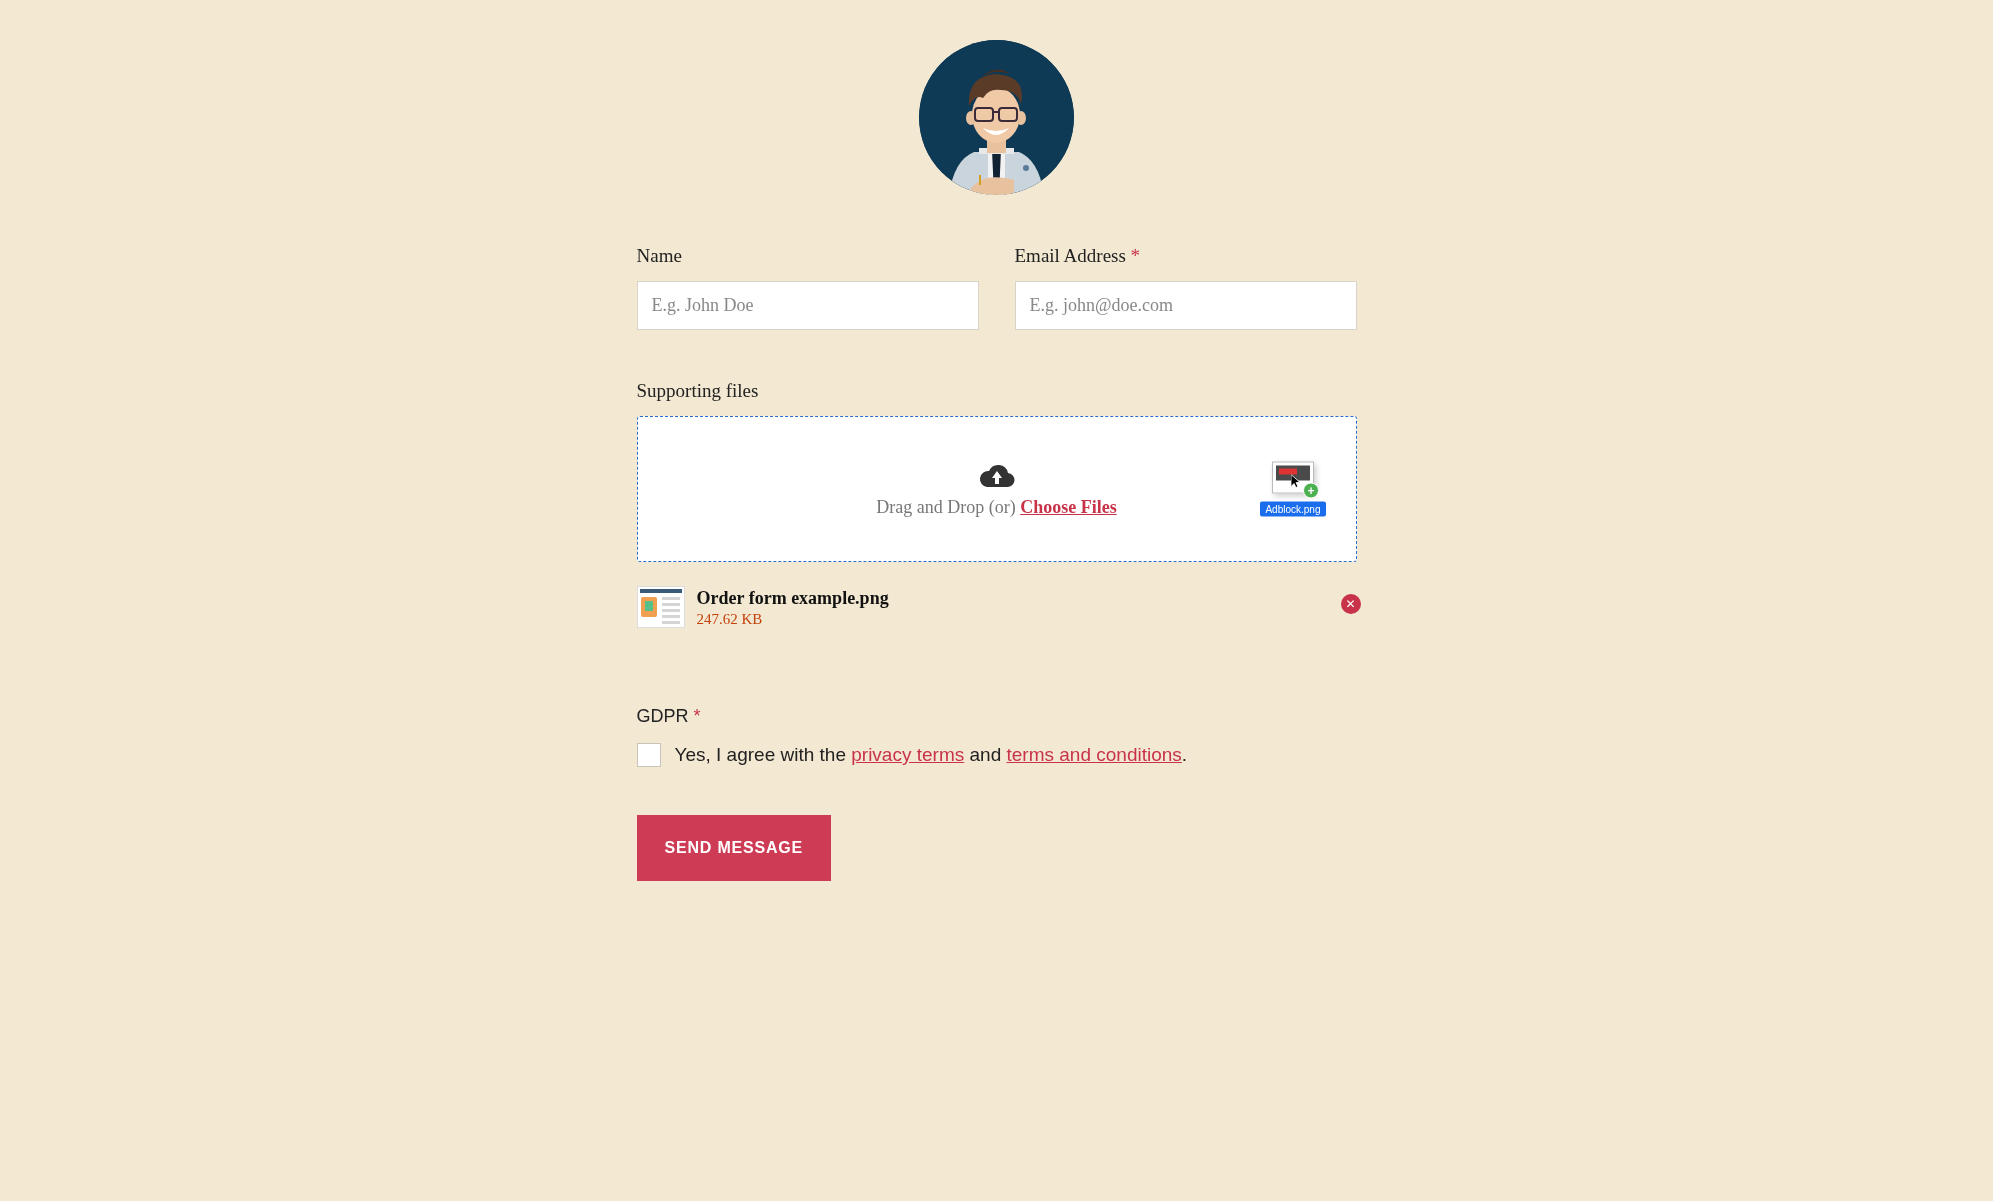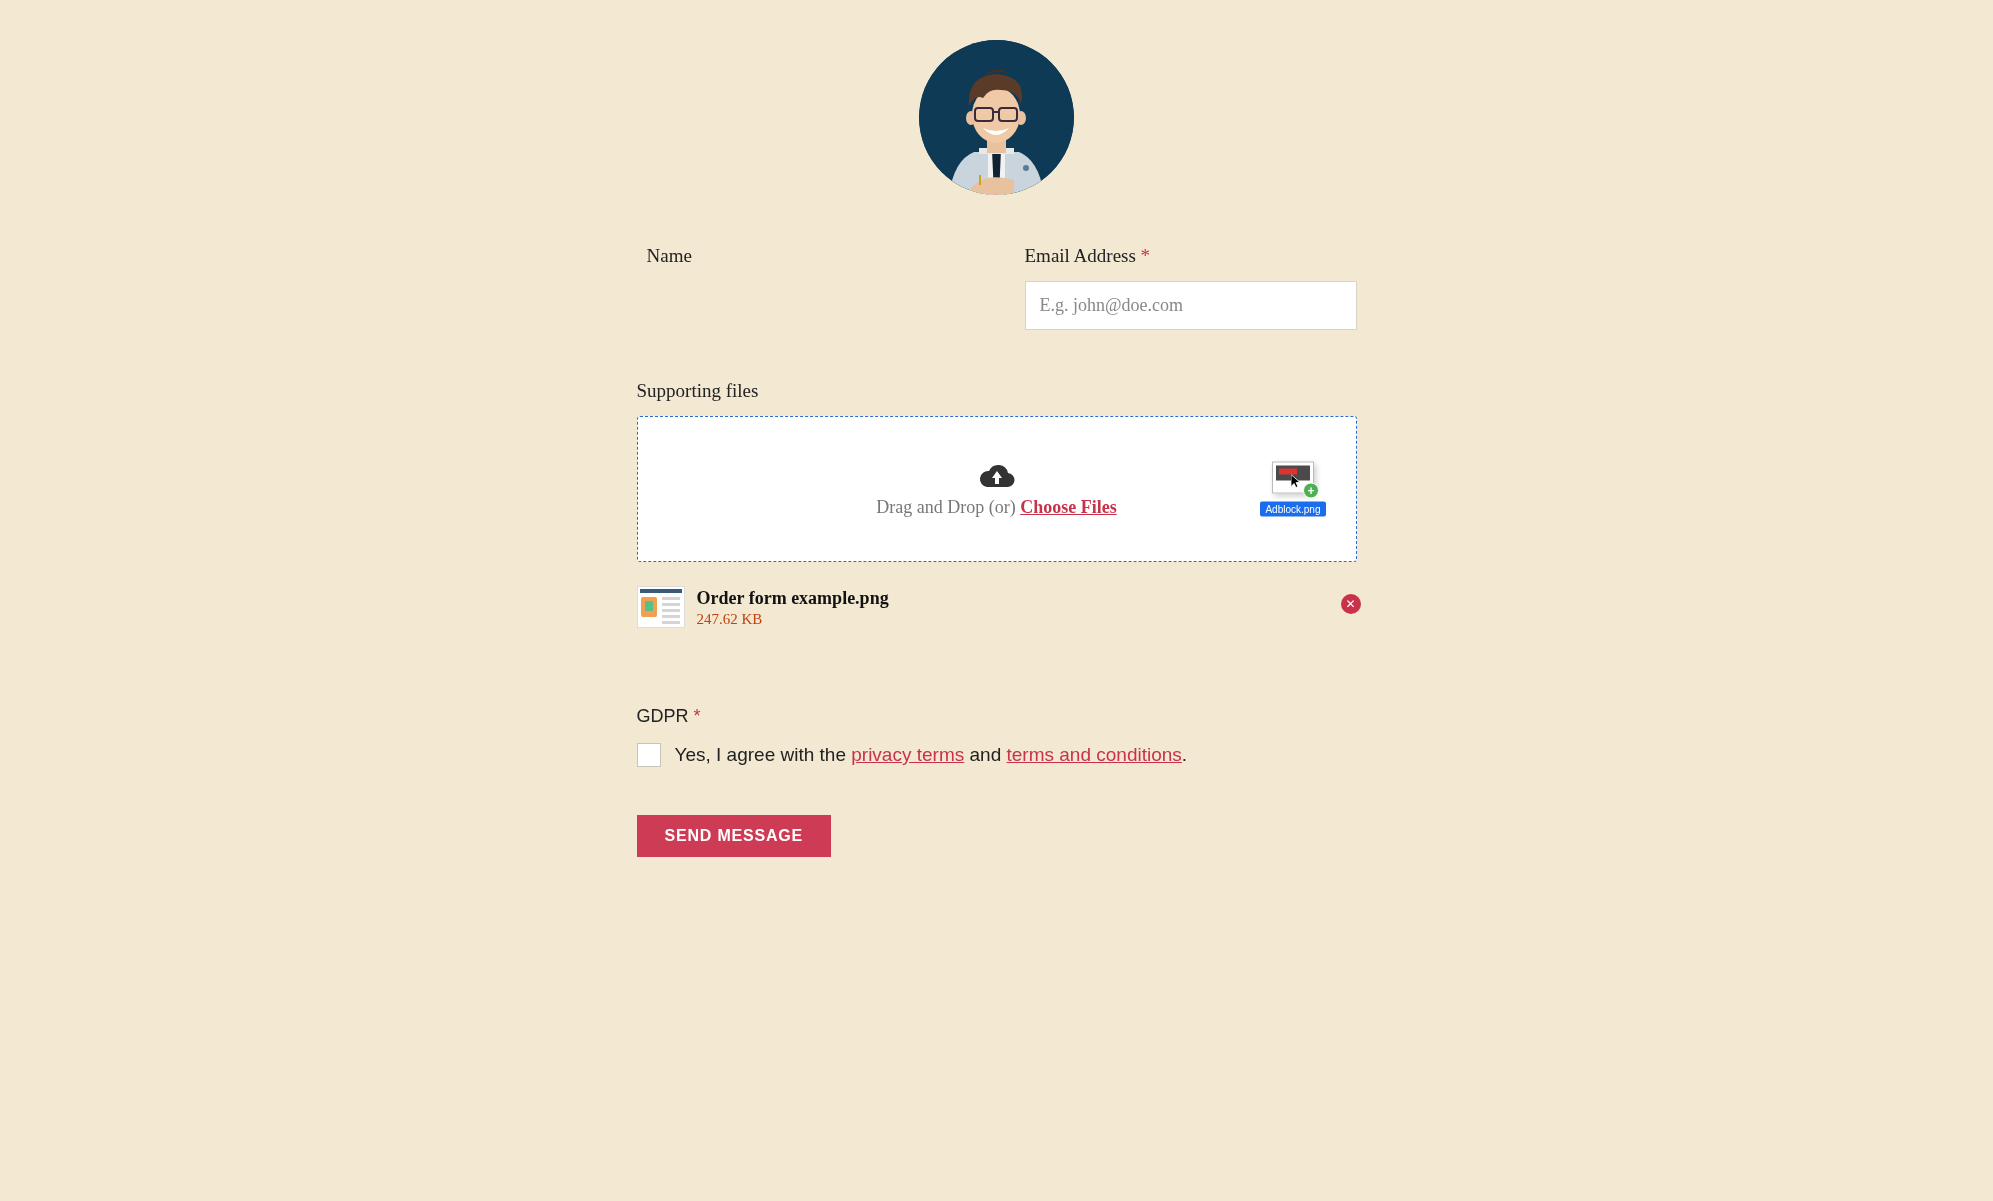--- a/index.html
+++ b/index.html
@@ -26,21 +26,21 @@
     background: #0f3a56;
     position: relative;
     overflow: hidden;
   }
   .avatar svg { width: 100%; height: 100%; }
   .form-row {
     display: flex;
     gap: 36px;
     margin-bottom: 50px;
   }
-  .form-col { flex: 1; margin-left: 10px; }
+  .form-col { flex: 1; }
   .label {
     font-size: 19px;
     color: #222;
     margin-bottom: 14px;
   }
   .req { color: #c83349; }
   .input {
     width: 100%;
     height: 49px;
     background: #fff;
@@ -200,21 +200,21 @@
   }
   .submit-row { margin-top: 48px; }
   .submit-btn {
     background: #ce3b54;
     color: #fff;
     border: none;
     font-family: -apple-system, BlinkMacSystemFont, "Segoe UI", Arial, sans-serif;
     font-size: 16px;
     font-weight: 600;
     letter-spacing: 0.8px;
-    padding: 12px 28px;
+    padding: 24px 28px;
     cursor: pointer;
   }
 </style>
 </head>
 <body>
 
 <div class="container">
 
   <div class="avatar-wrap">
     <div class="avatar">
@@ -246,20 +246,21 @@
 
         <rect x="60" y="135" width="2" height="10" fill="#d4a020"></rect>
         <circle cx="107" cy="128" r="3" fill="#5a7a9a"></circle>
       </svg>
     </div>
   </div>
 
   <div class="form-row">
     <div class="form-col">
       <div class="label">Name</div>
+      <input class="input" type="text" placeholder="E.g. John Doe" style="">
     </div>
     <div class="form-col">
       <div class="label">
         <span>Email Address</span>
         <span class="req">*</span>
       </div>
       <input class="input" type="text" placeholder="E.g. john@doe.com" style="">
     </div>
   </div>
 

